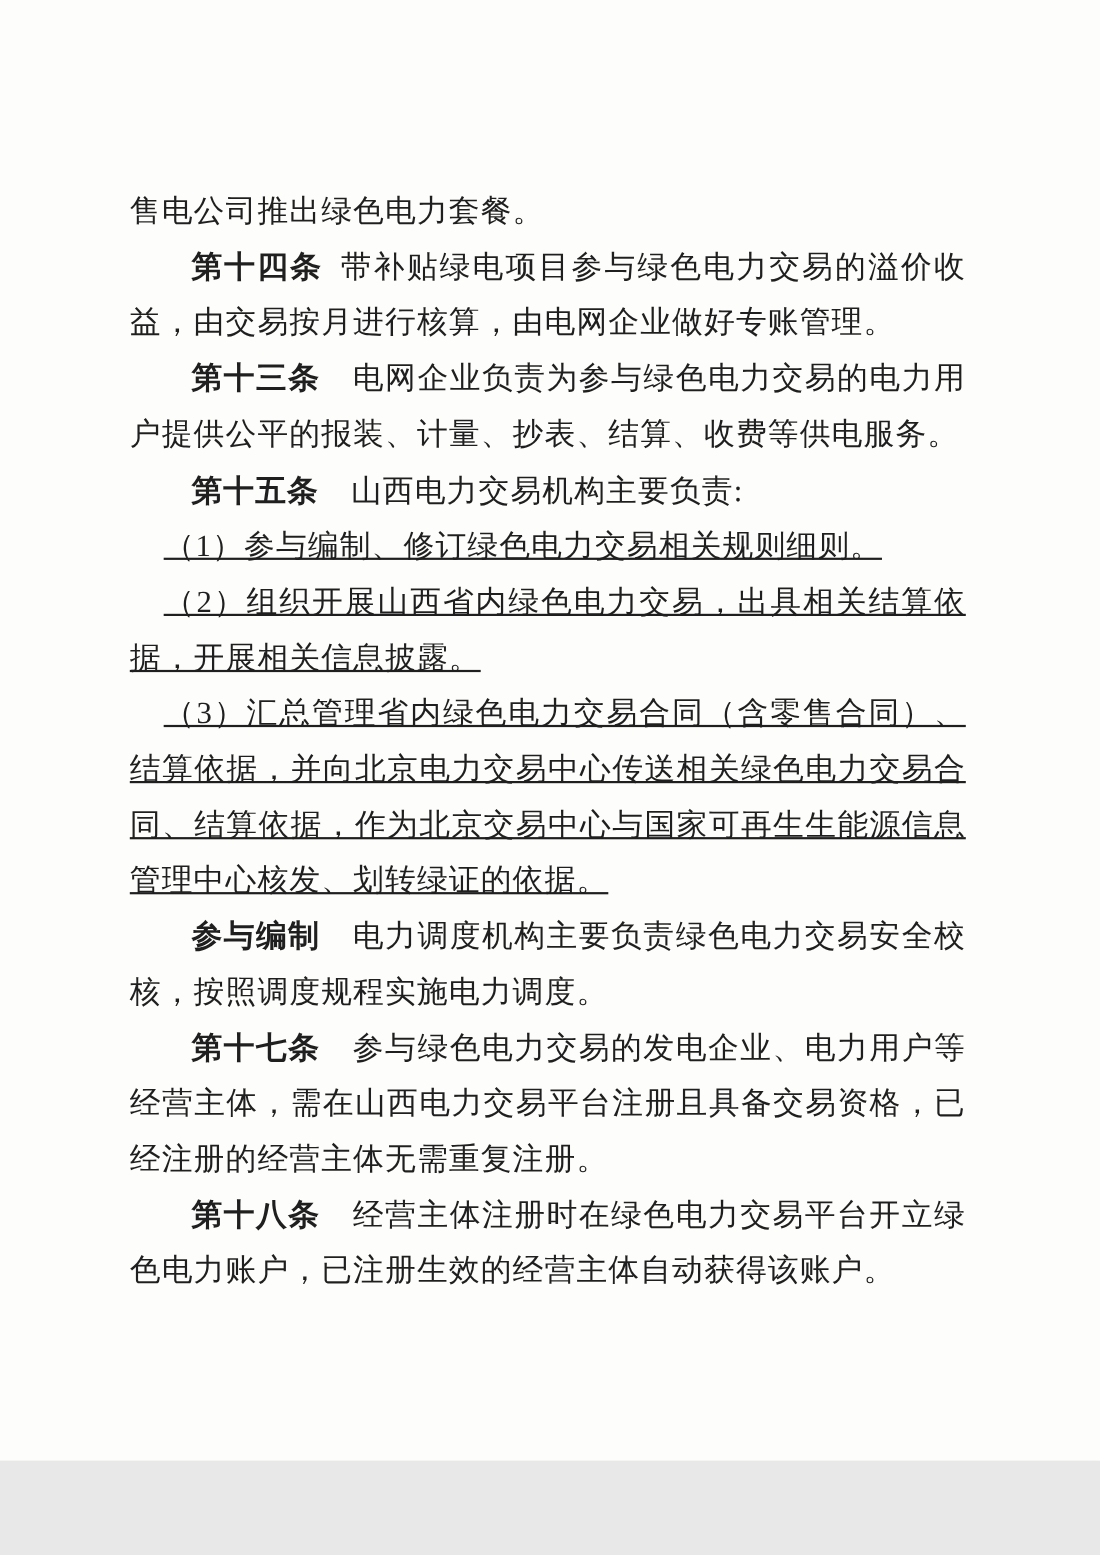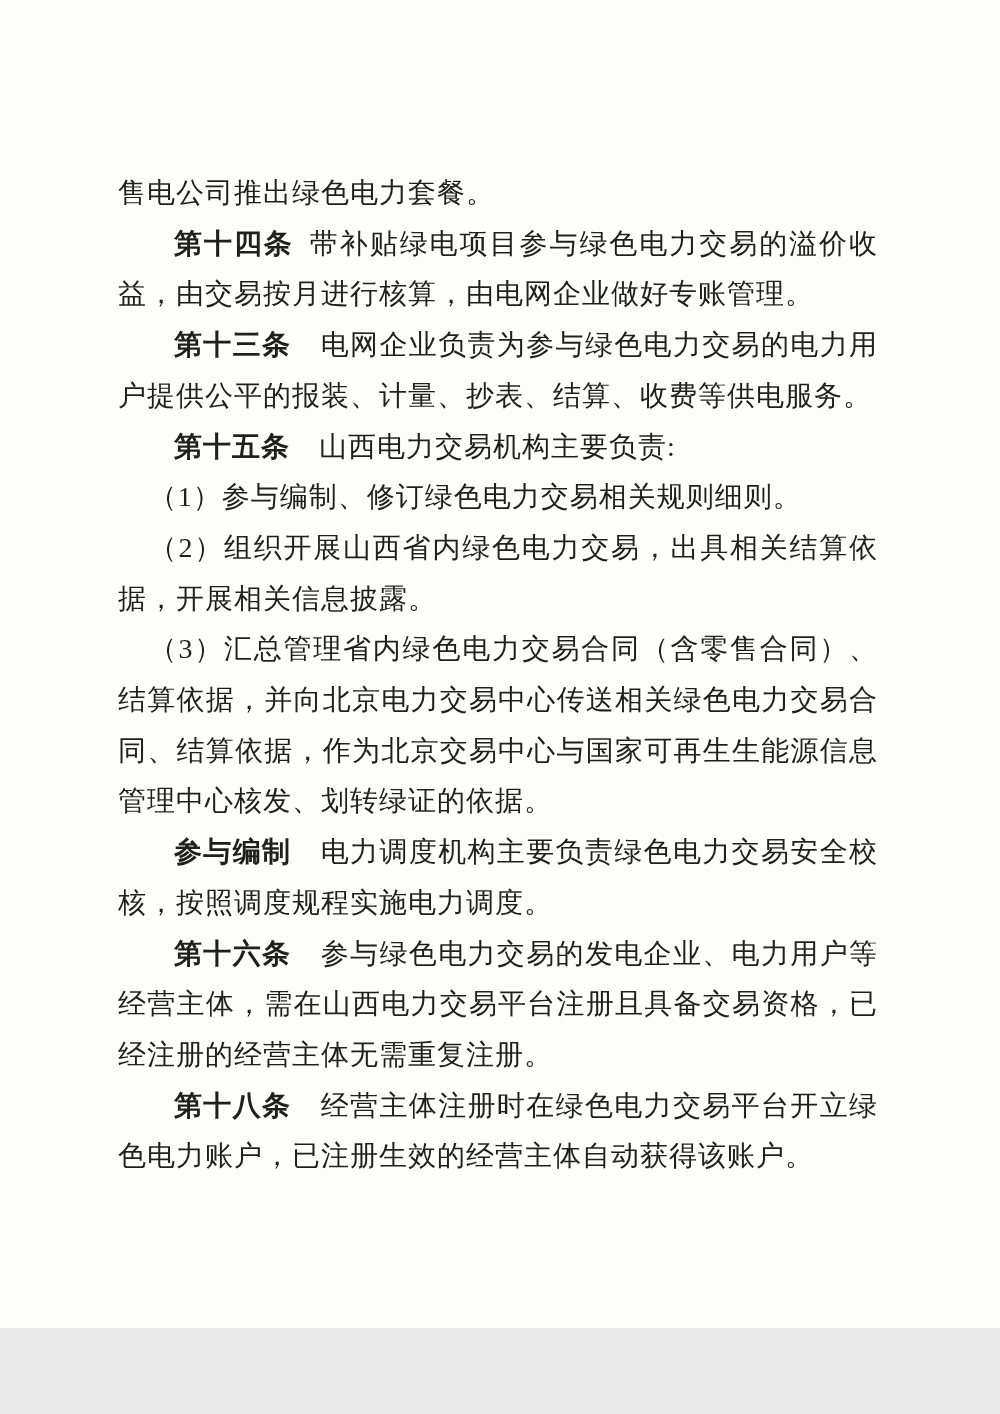--- a/index.html
+++ b/index.html
@@ -30,20 +30,21 @@
   }
   p.para {
     margin: 0;
     text-indent: 2em;
   }
   p.para.no-indent {
     text-indent: 0;
   }
   p.para.item {
     text-indent: 1.1em;
+    text-decoration: underline;
   }
   .art-num {
     font-weight: bold;
   }
   h2.chapter-heading {
     margin: 44px 0 6px 0;
     text-align: center;
     text-indent: 0;
     font-size: 30px;
     line-height: 50.7px;
@@ -77,21 +78,21 @@
 
     <p class="para item"><span>（1）参与编制、修订绿色电力交易相关规则细则。</span></p>
 
     <p class="para item"><span>（2）组织开展山西省内绿色电力交易，出具相关结算依据，开展相关信息披露。</span></p>
 
     <p class="para item"><span>（3）汇总管理省内绿色电力交易合同（含零售合同）、结算依据，并向北京电力交易中心传送相关绿色电力交易合同、结算依据，作为北京交易中心与国家可再生生能源信息管理中心核发、划转绿证的依据。</span></p>
 
     <p class="para"><span class="art-num">参与编制</span><span>　电力调度机构主要负责绿色电力交易安全校核，按照调度规程实施电力调度。</span></p>
 
 
-    <p class="para"><span class="art-num">第十六条</span><span>　参与绿色电力交易的发电企业、电力用户等经营主体，需在山西电力交易平台注册且具备交易资格，已经注册的经营主体无需重复注册。</span></p>
+    <p class="para"><span class="art-num">第十七条</span><span>　参与绿色电力交易的发电企业、电力用户等经营主体，需在山西电力交易平台注册且具备交易资格，已经注册的经营主体无需重复注册。</span></p>
 
     <p class="para"><span class="art-num">第十八条</span><span>　经营主体注册时在绿色电力交易平台开立绿色电力账户，已注册生效的经营主体自动获得该账户。</span></p>
 
   </div>
 
   <div class="footer">— 60 —</div>
 
 </div>
 
 </body></html>

